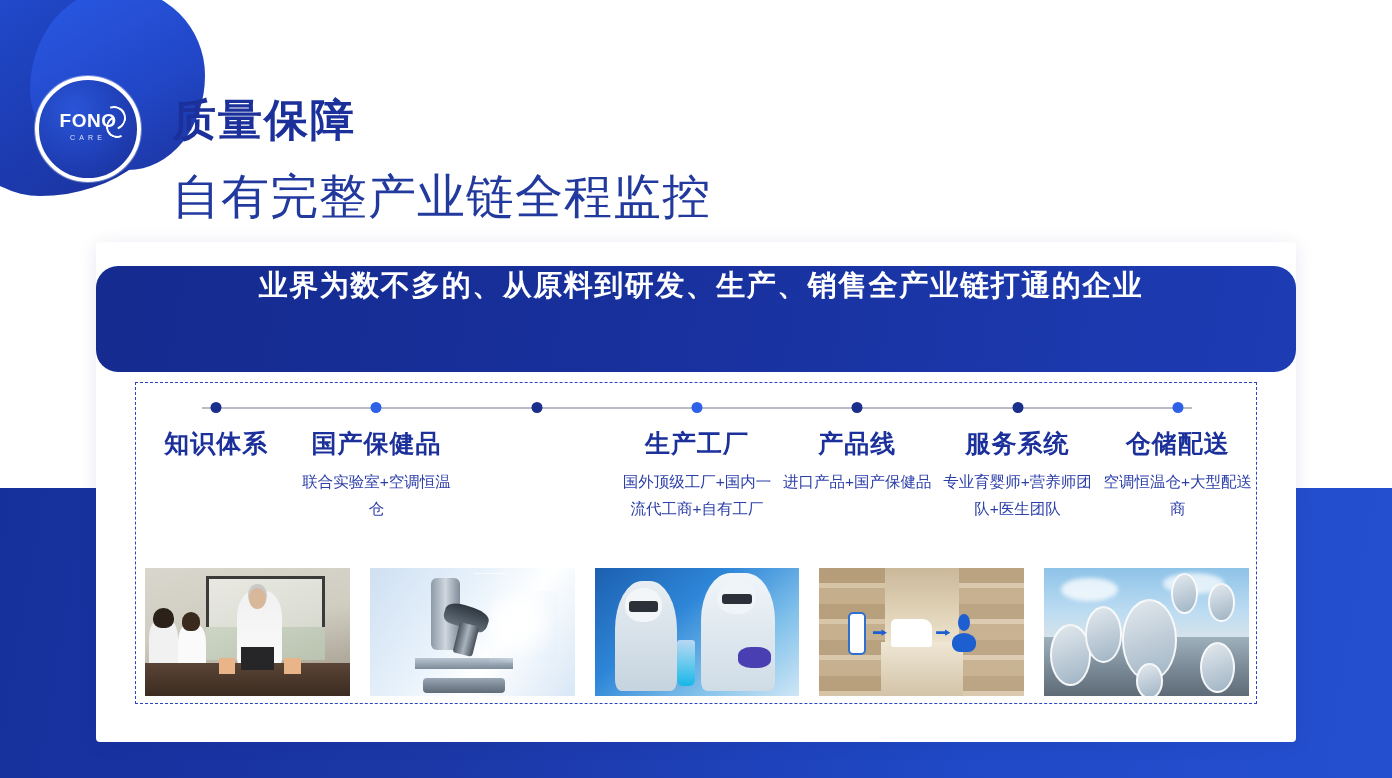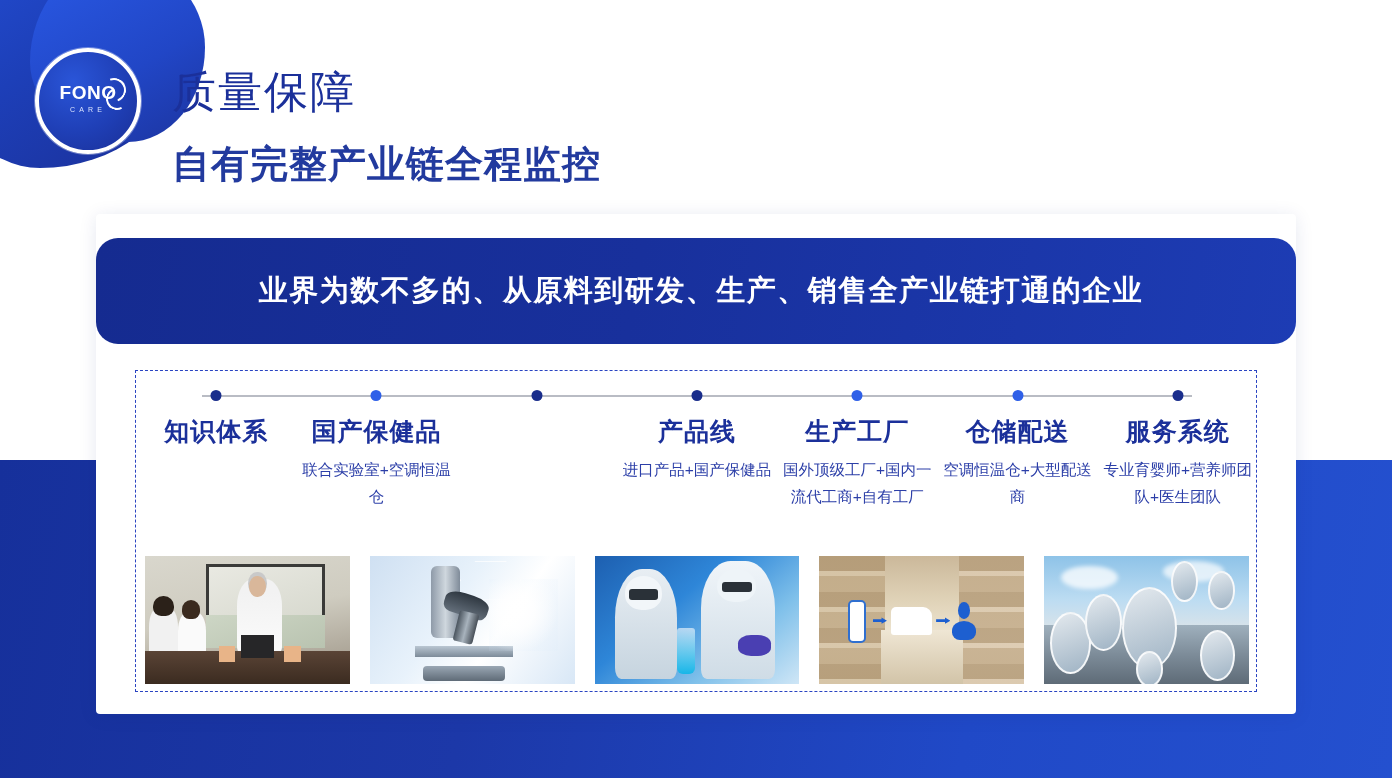--- a/index.html
+++ b/index.html
@@ -2,21 +2,21 @@
 <html><head>
 <meta charset="utf-8">
 <style>
   * { margin:0; padding:0; box-sizing:border-box; }
   html, body {
     width:1392px; height:778px;
     font-family:"Liberation Sans", "DejaVu Sans", sans-serif;
     background:#ffffff;
     overflow:hidden;
   }
-  #stage { position:relative; width:1392px; height:696px; background:#ffffff; }
+  #stage { position:relative; width:1392px; height:696px; background:#ffffff;margin-top:28px; }
 
   
   .bg-band {
     position:absolute; left:0; top:460px; width:1392px; height:318px;
     background:linear-gradient(100deg,#16309b 0%,#1c38a8 35%,#2049c7 70%,#2450cf 100%);
   }
   .blob-top {
     position:absolute; left:-60px; top:-72px; width:238px; height:240px;
     background:linear-gradient(145deg,#2450d8 0%,#1d3fb8 50%,#1b3099 100%);
     border-radius:54% 46% 58% 42% / 50% 54% 46% 50%;
@@ -61,48 +61,48 @@
   .logo-swirl2 {
     position:absolute; right:13px; top:40px; width:22px; height:22px;
     border:2.2px solid #fff; border-radius:50%;
     border-right-color:transparent; border-top-color:transparent;
     transform:rotate(18deg);
   }
 
   
   .title {
     position:absolute; left:172px; top:70px;
-    font-size:44px; font-weight:400; color:#1b309a; letter-spacing:2px;
+    font-size:44px; font-weight:700; color:#1b309a; letter-spacing:2px;
     line-height:1;
   }
   .subtitle {
     position:absolute; left:172px; top:145px;
-    font-size:38px; font-weight:700; color:#223a9e; letter-spacing:1px;
+    font-size:48px; font-weight:400; color:#223a9e; letter-spacing:1px;
     line-height:1;
   }
 
   
   .card {
     position:absolute; left:96px; top:214px; width:1200px; height:500px;
     background:#ffffff; border-radius:4px;
     box-shadow:0 2px 18px rgba(20,40,120,.10);
   }
   .banner {
     position:absolute; left:0px; top:24px; width:1200px; height:106px;
     background:linear-gradient(100deg,#152b90 0%,#18309c 45%,#1d3cb4 100%);
     border-radius:22px;
-    display:flex; align-items:center; justify-content:center;padding-left:10px;
+    display:flex; align-items:flex-start; justify-content:center;padding-left:10px;
   }
   .banner-text {
     color:#ffffff; font-size:29px; font-weight:700; letter-spacing:1.5px;
   }
 
   
   .dashed {
-    position:absolute; left:39px; top:156px; width:1122px; height:322px;
+    position:absolute; left:39px; top:140px; width:1122px; height:322px;
     border:1.6px dashed #2a44c2;
   }
 
   
   .timeline { position:absolute; left:0; top:0; width:1122px; height:170px; }
   .tl-line {
     position:absolute; left:66px; top:24px; width:990px; height:2px;
     background:#b9bcc4;
   }
   .tl-cols {
@@ -287,41 +287,41 @@
             <div class="tl-dot bright"></div>
             <div class="tl-head">国产保健品</div>
             <div class="tl-desc">联合实验室+空调恒温仓</div>
           </div>
 
           <div class="tl-col">
             <div class="tl-dot navy"></div>
           </div>
 
           <div class="tl-col">
+            <div class="tl-dot bright"></div>
+            <div class="tl-head">生产工厂</div>
+            <div class="tl-desc">国外顶级工厂+国内一流代工商+自有工厂</div>
+          </div>
+
+          <div class="tl-col">
             <div class="tl-dot navy"></div>
             <div class="tl-head">产品线</div>
             <div class="tl-desc">进口产品+国产保健品</div>
           </div>
 
           <div class="tl-col">
-            <div class="tl-dot bright"></div>
-            <div class="tl-head">生产工厂</div>
-            <div class="tl-desc">国外顶级工厂+国内一流代工商+自有工厂</div>
+            <div class="tl-dot navy"></div>
+            <div class="tl-head">服务系统</div>
+            <div class="tl-desc">专业育婴师+营养师团队+医生团队</div>
           </div>
 
           <div class="tl-col">
             <div class="tl-dot bright"></div>
             <div class="tl-head">仓储配送</div>
             <div class="tl-desc">空调恒温仓+大型配送商</div>
-          </div>
-
-          <div class="tl-col">
-            <div class="tl-dot navy"></div>
-            <div class="tl-head">服务系统</div>
-            <div class="tl-desc">专业育婴师+营养师团队+医生团队</div>
           </div>
 
         </div>
       </div>
 
       <div class="photos">
 
         <div class="photo p1">
           <div class="board"></div>
             <div class="board2"></div>

